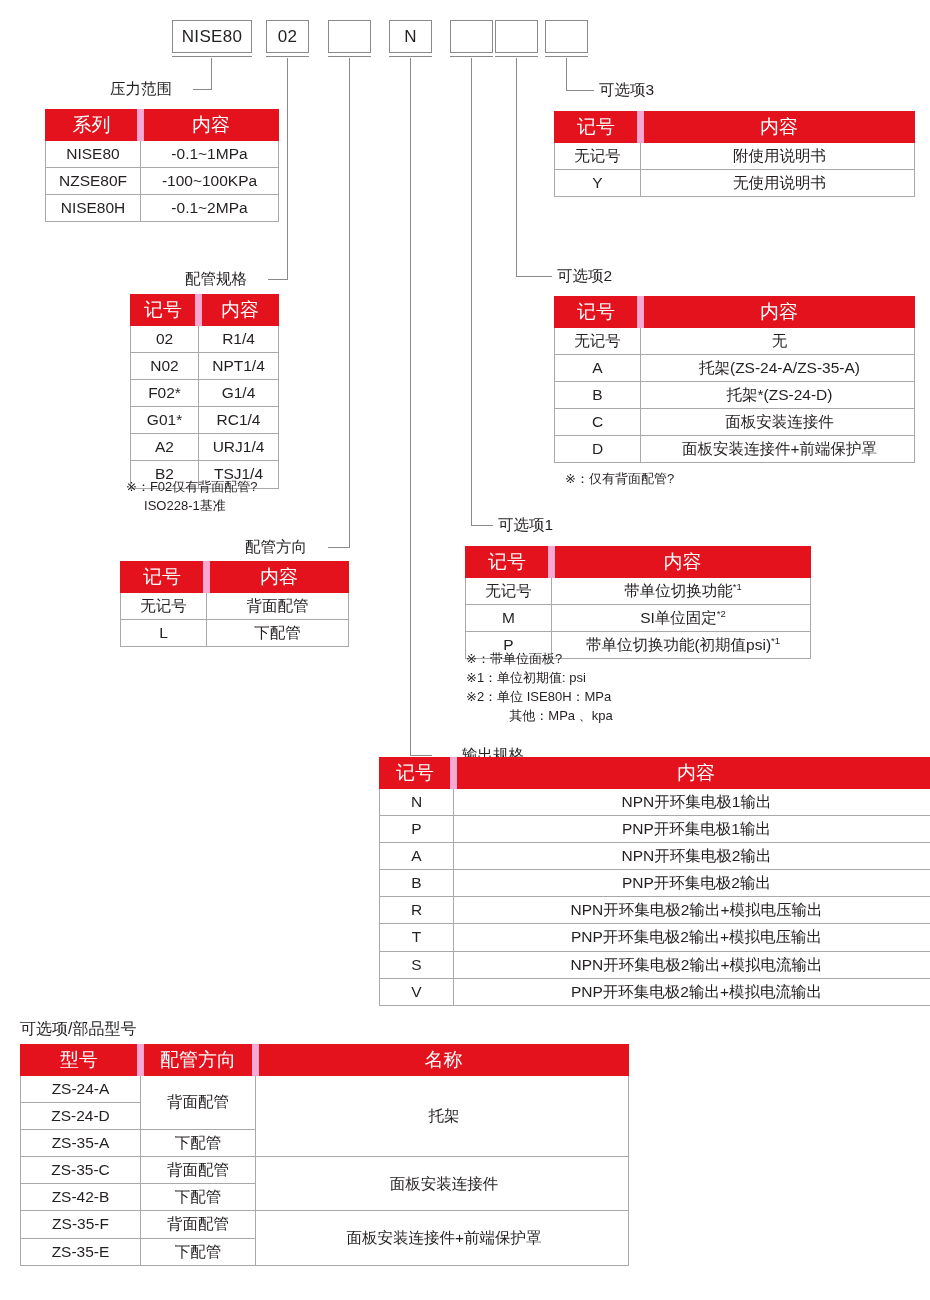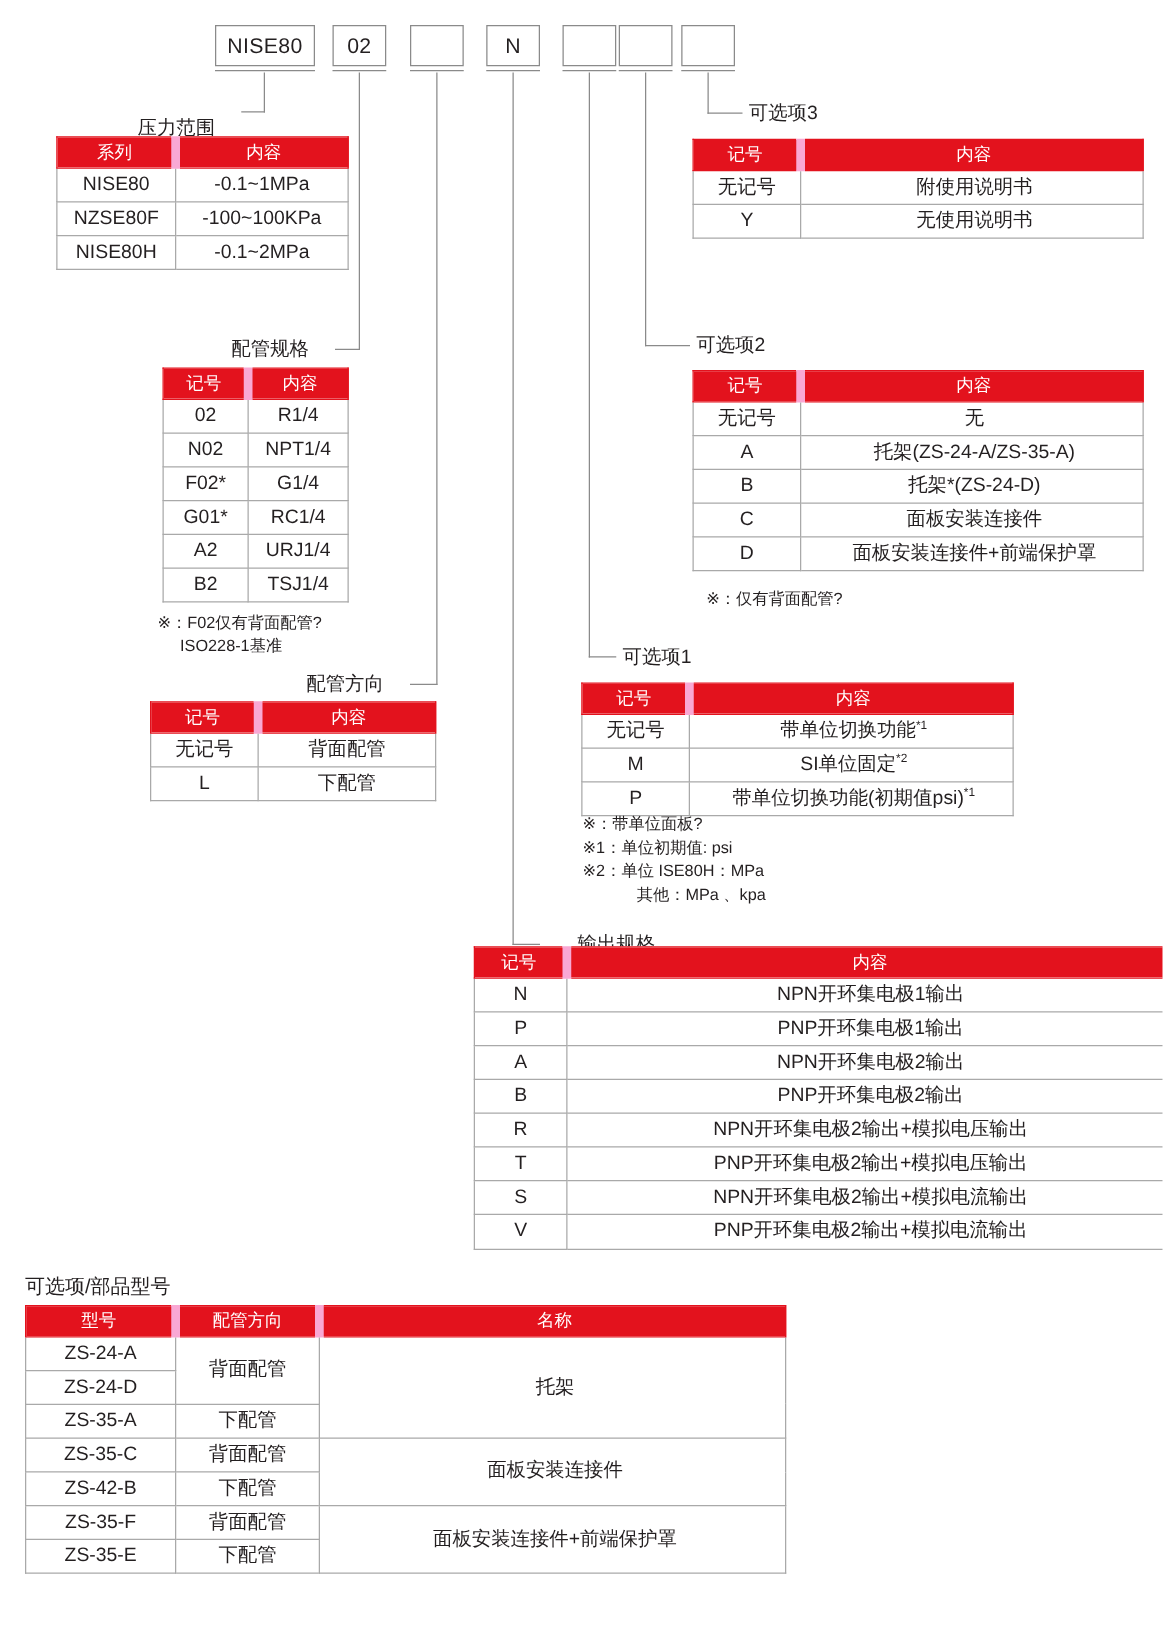--- a/index.html
+++ b/index.html
@@ -35,21 +35,21 @@
     position:absolute;font-size:15.5px;color:#231f20;white-space:nowrap;
   }
 
   
   table.t{
     position:absolute;border-collapse:collapse;background:#fff;
     table-layout:fixed;
   }
   table.t th{
     background:#e3121d;color:#ffffff;font-weight:normal;
-    font-size:14px;text-align:center;
+    font-size:19px;text-align:center;
     border:1px solid #e3121d;
     padding:3px 2px;
     line-height:1.25;
   }
   table.t th.sep{border-left:7px solid #f9a8d4;}
   table.t td{
     border:1px solid #a9a9a9;
     font-size:15.5px;color:#231f20;
     padding:3px 4px;line-height:1.3;
     text-align:center;
@@ -106,21 +106,21 @@
 
 <div class="ln lnv" style="left:471px;top:58px;height:468px;"></div>
 <div class="ln lnh" style="left:471px;top:524.6px;width:22px;"></div>
 
 <div class="ln lnv" style="left:516px;top:58px;height:219px;"></div>
 <div class="ln lnh" style="left:516px;top:275.6px;width:36px;"></div>
 
 <div class="ln lnv" style="left:566px;top:58px;height:33px;"></div>
 <div class="ln lnh" style="left:566px;top:89.6px;width:28px;"></div>
 
-<div class="caption" style="left:110px;top:92px;">压力范围</div>
+<div class="caption" style="left:110px;top:79px;">压力范围</div>
 <div class="caption" style="left:185px;top:269px;">配管规格</div>
 <div class="caption" style="left:245px;top:537px;">配管方向</div>
 <div class="caption" style="left:462px;top:745px;">输出规格</div>
 <div class="caption" style="left:498px;top:515px;">可选项1</div>
 <div class="caption" style="left:557px;top:266px;">可选项2</div>
 <div class="caption" style="left:599px;top:80px;">可选项3</div>
 
 <table class="t" style="left:45px;top:109px;width:233px;">
   <colgroup>
       <col style="width:95px;">
@@ -179,21 +179,21 @@
     <tr>
       <td>A2</td>
       <td>URJ1/4</td>
     </tr>
     <tr>
       <td>B2</td>
       <td>TSJ1/4</td>
     </tr>
   </tbody>
 </table>
-<div class="note" style="left:126px;top:489px;">※：F02仅有背面配管?
+<div class="note" style="left:126px;top:478px;">※：F02仅有背面配管?
      ISO228-1基准</div>
 
 <table class="t" style="left:120px;top:561px;width:228px;">
   <colgroup>
       <col style="width:86px;">
       <col style="width:142px;">
     </colgroup>
   <thead>
     <tr>
       <th>记号</th>

